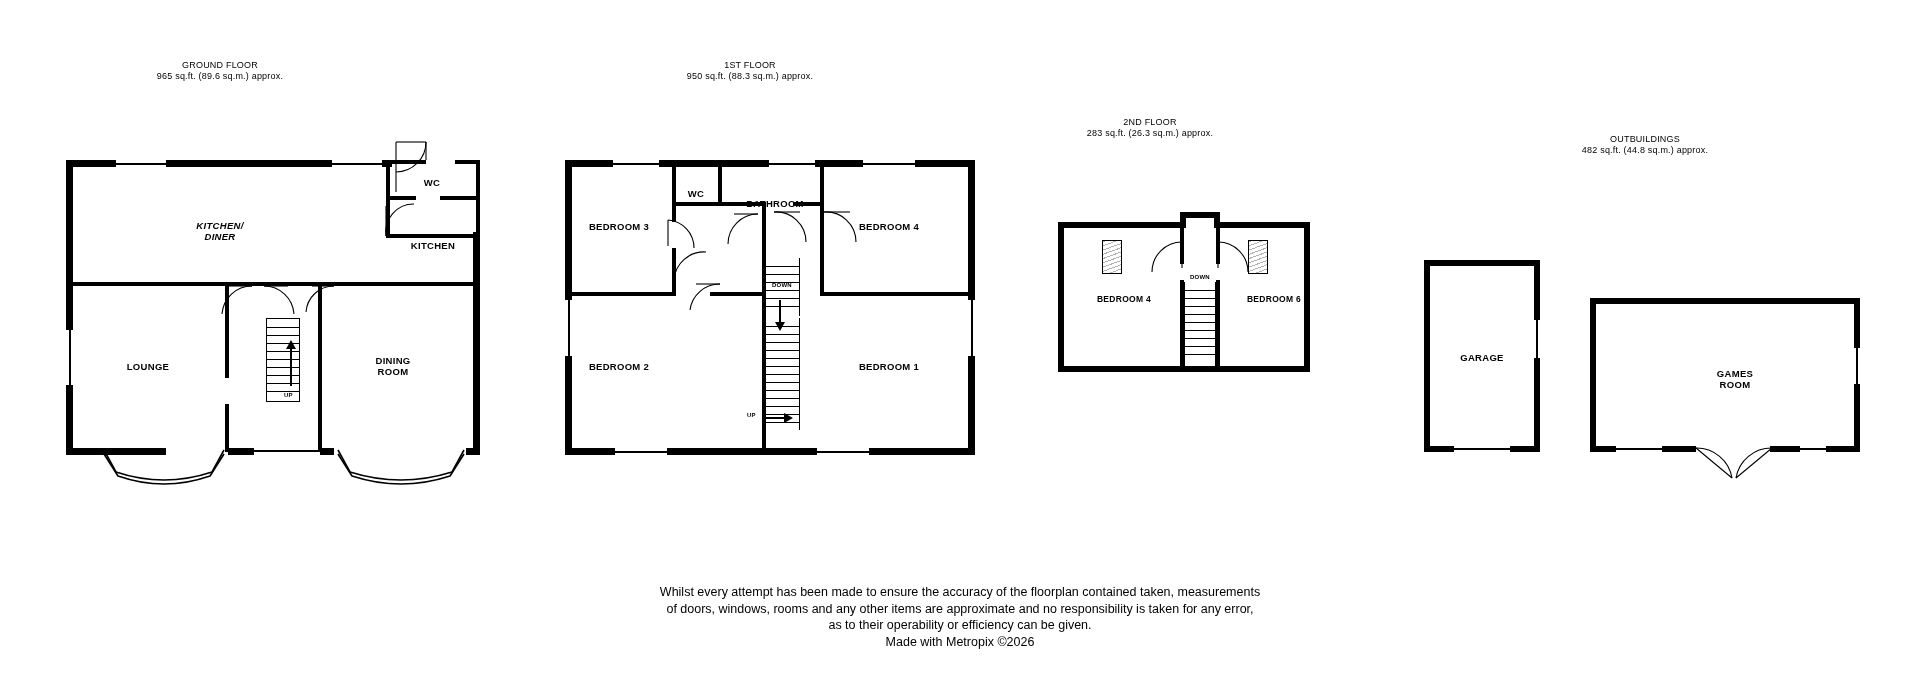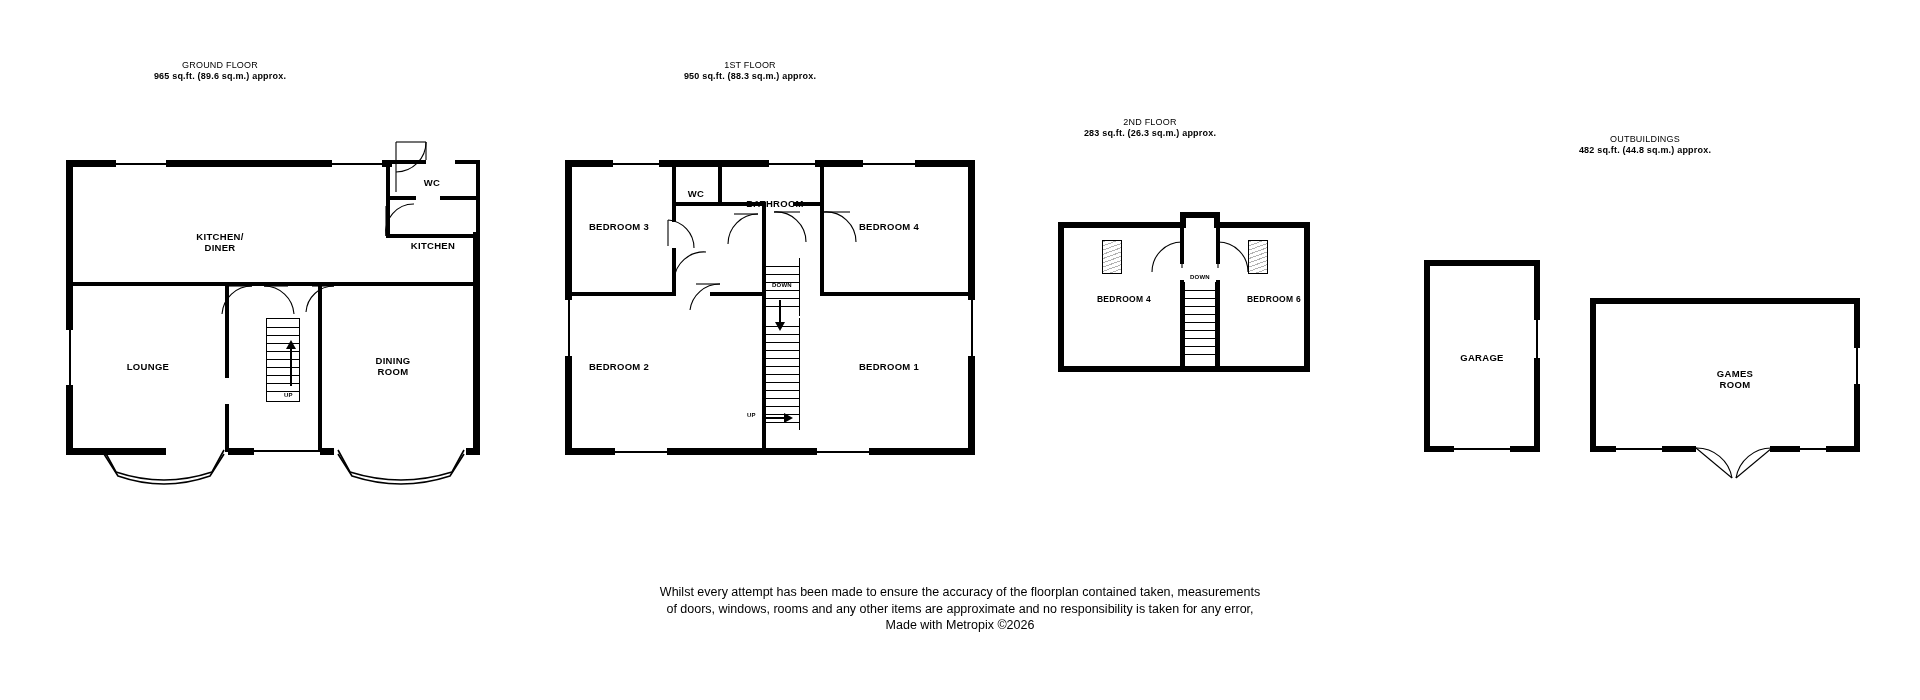--- a/index.html
+++ b/index.html
@@ -23,21 +23,21 @@
   .floor-title {
     position: absolute;
     text-align: center;
     font-size: 9px;
     line-height: 11px;
     letter-spacing: 0.2px;
     color: #000;
     white-space: nowrap;
   }
   .floor-title .ft-name { display: block; font-weight: 400; }
-  .floor-title .ft-area { display: block; font-weight: 700; }
+  .floor-title .ft-area { display: block; font-weight: 400; }
 
   .wall {
     position: absolute;
     background: #000000;
   }
   .thin-wall {
     position: absolute;
     background: #000000;
   }
   .room-label {
@@ -201,21 +201,21 @@
       <path d="M 4 2 L 16 24 Q 64 40 112 24 L 124 2"></path>
       <path d="M 4 6 L 18 28 Q 64 44 110 28 L 124 6"></path>
     </svg>
     <svg class="bay" style="left:334px; top:448px; width:134px; height:40px;" viewBox="0 0 134 40">
       <path d="M 4 2 L 16 24 Q 67 40 118 24 L 130 2"></path>
       <path d="M 4 6 L 18 28 Q 67 44 116 28 L 130 6"></path>
     </svg>
 
     <div class="thin-wall" style="left:254px; top:450px; width:66px; height:2px;"></div>
 
-    <div class="room-label" style="left:160px; top:231px; width:120px;">
+    <div class="room-label" style="left:160px; top:220px; width:120px;font-style:italic;">
       <span>KITCHEN/</span><br>
       <span>DINER</span>
     </div>
     <div class="room-label" style="left:408px; top:177px; width:48px;">
       <span>WC</span>
     </div>
     <div class="room-label" style="left:400px; top:240px; width:66px;">
       <span>KITCHEN</span>
     </div>
     <div class="room-label" style="left:100px; top:361px; width:96px;">
@@ -445,16 +445,17 @@
 
     <div class="room-label" style="left:1680px; top:368px; width:110px;">
       <span>GAMES</span><br>
       <span>ROOM</span>
     </div>
   </div>
 
   <div class="footer" style="top:578px;">
     <div class="disclaimer">Whilst every attempt has been made to ensure the accuracy of the floorplan contained taken, measurements</div>
     <div class="disclaimer" style="margin-top:0;">of doors, windows, rooms and any other items are approximate and no responsibility is taken for any error,</div>
+    <div class="disclaimer" style="margin-top:0;">as to their operability or efficiency can be given.</div>
     <div class="madewith">Made with Metropix ©2026</div>
   </div>
 
 </div>
 
 </body></html>

